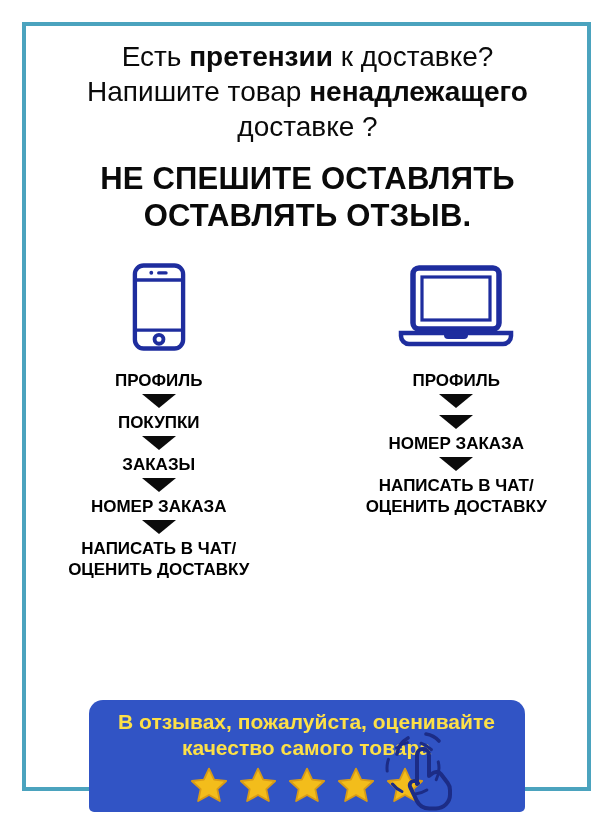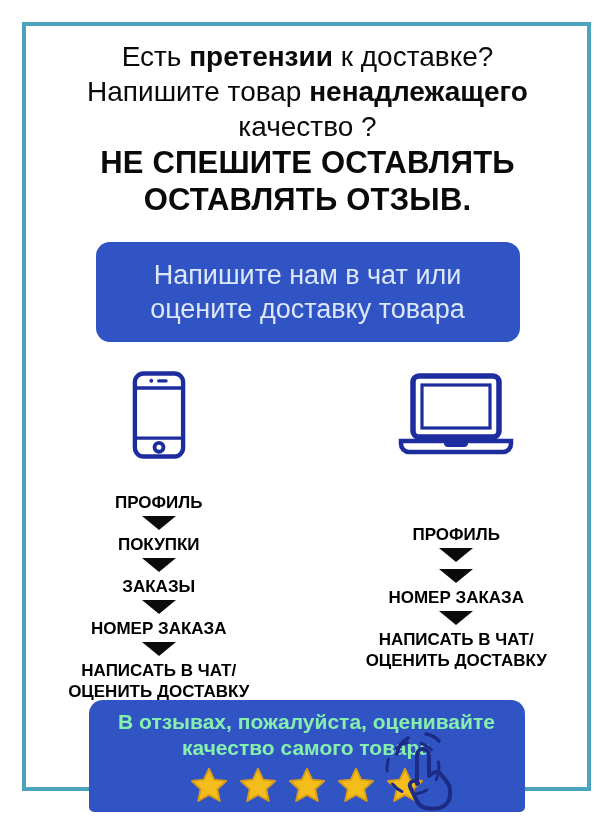--- a/index.html
+++ b/index.html
@@ -19,44 +19,44 @@
   }
   .frame{
     position:absolute;left:22px;top:22px;width:569px;height:769px;
     border:4px solid var(--frame);box-sizing:border-box;z-index:1;
   }
   .content{
     position:absolute;left:10px;top:26px;width:595px;text-align:center;z-index:2;
   }
   .intro{font-size:28px;line-height:35px;margin-top:13px;font-weight:400;}
   .intro b{font-weight:700;}
-  .warning{font-size:31px;line-height:37px;font-weight:700;margin-top:0;letter-spacing:0.2px;}
+  .warning{font-size:31px;line-height:37px;font-weight:700;margin-top:16px;letter-spacing:0.2px;}
   .cta{
     margin:24px auto 0;width:424px;height:100px;border-radius:14px;
     background:var(--blue);color:var(--btntext);font-size:27px;line-height:34px;
     display:flex;flex-direction:column;align-items:center;justify-content:center;
     border:none;cursor:pointer;font-family:inherit;
   }
   .icons-row{display:flex;align-items:flex-end;margin-top:28px;}
   .icons-row .col{flex:1;display:flex;justify-content:center;}
-  .flows-row{display:flex;margin-top:32px;align-items:center;}
+  .flows-row{display:flex;margin-top:18px;align-items:flex-start;}
   .flow-col{flex:1;display:flex;flex-direction:column;align-items:center;}
   .flow-step{
     font-weight:700;font-size:17px;line-height:21px;color:#000;
     white-space:pre-line;text-transform:uppercase;
   }
   .flow-arrow{
     width:0;height:0;margin:3px auto 4px;
     border-left:17px solid transparent;border-right:17px solid transparent;
     border-top:14px solid #0b0b0b;
   }
   .banner{
     position:absolute;left:50%;transform:translateX(-50%);top:700px;
     width:436px;height:112px;background:var(--blue);
-    border-radius:14px 14px 5px 5px;color:#86efac;text-align:center;
+    border-radius:14px 14px 5px 5px;color:#fde047;text-align:center;
     font-weight:700;font-size:21px;line-height:26px;padding-top:9px;
     box-sizing:border-box;z-index:5;
   }
   .star-row{
     position:relative;display:flex;justify-content:center;gap:9px;margin-top:5px;
   }
   .star-row svg{width:40px;height:40px;display:block;}
   .hand{
     position:absolute;left:292px;top:28px;width:96px;height:96px;z-index:6;
     pointer-events:none;
@@ -67,32 +67,28 @@
 </head>
 <body>
 
 <div class="canvas">
   <div class="frame"></div>
 
   <div class="content">
     <div class="intro">
       <span><span>Есть</span> <b>претензии</b> <span>к доставке?</span></span><br>
       <span><span>Напишите товар</span> <b>ненадлежащего</b></span><br>
-      <span>качество ?</span>
+      <span>доставке ?</span>
     </div>
 
     <div class="warning">
       <span>НЕ СПЕШИТЕ ОСТАВЛЯТЬ</span><br>
       <span>ОСТАВЛЯТЬ ОТЗЫВ.</span>
     </div>
 
-    <button class="cta">
-      <span>Напишите нам в чат или</span>
-      <span>оцените доставку товара</span>
-    </button>
 
     <div class="icons-row">
       <div class="col">
         <svg class="phone-svg" viewBox="0 0 56 92" fill="none" stroke="#1E2D9E">
           <rect x="3" y="3" width="50" height="86" rx="9" stroke-width="4.5"></rect>
           <line x1="4" y1="18" x2="52" y2="18" stroke-width="3.5"></line>
           <circle cx="20" cy="10.5" r="2" fill="#1E2D9E" stroke="none"></circle>
           <rect x="26" y="9" width="11" height="3.4" rx="1.7" fill="#1E2D9E" stroke="none"></rect>
           <line x1="4" y1="70" x2="52" y2="70" stroke-width="3.5"></line>
           <circle cx="28" cy="79.5" r="4.6" stroke-width="4"></circle>

